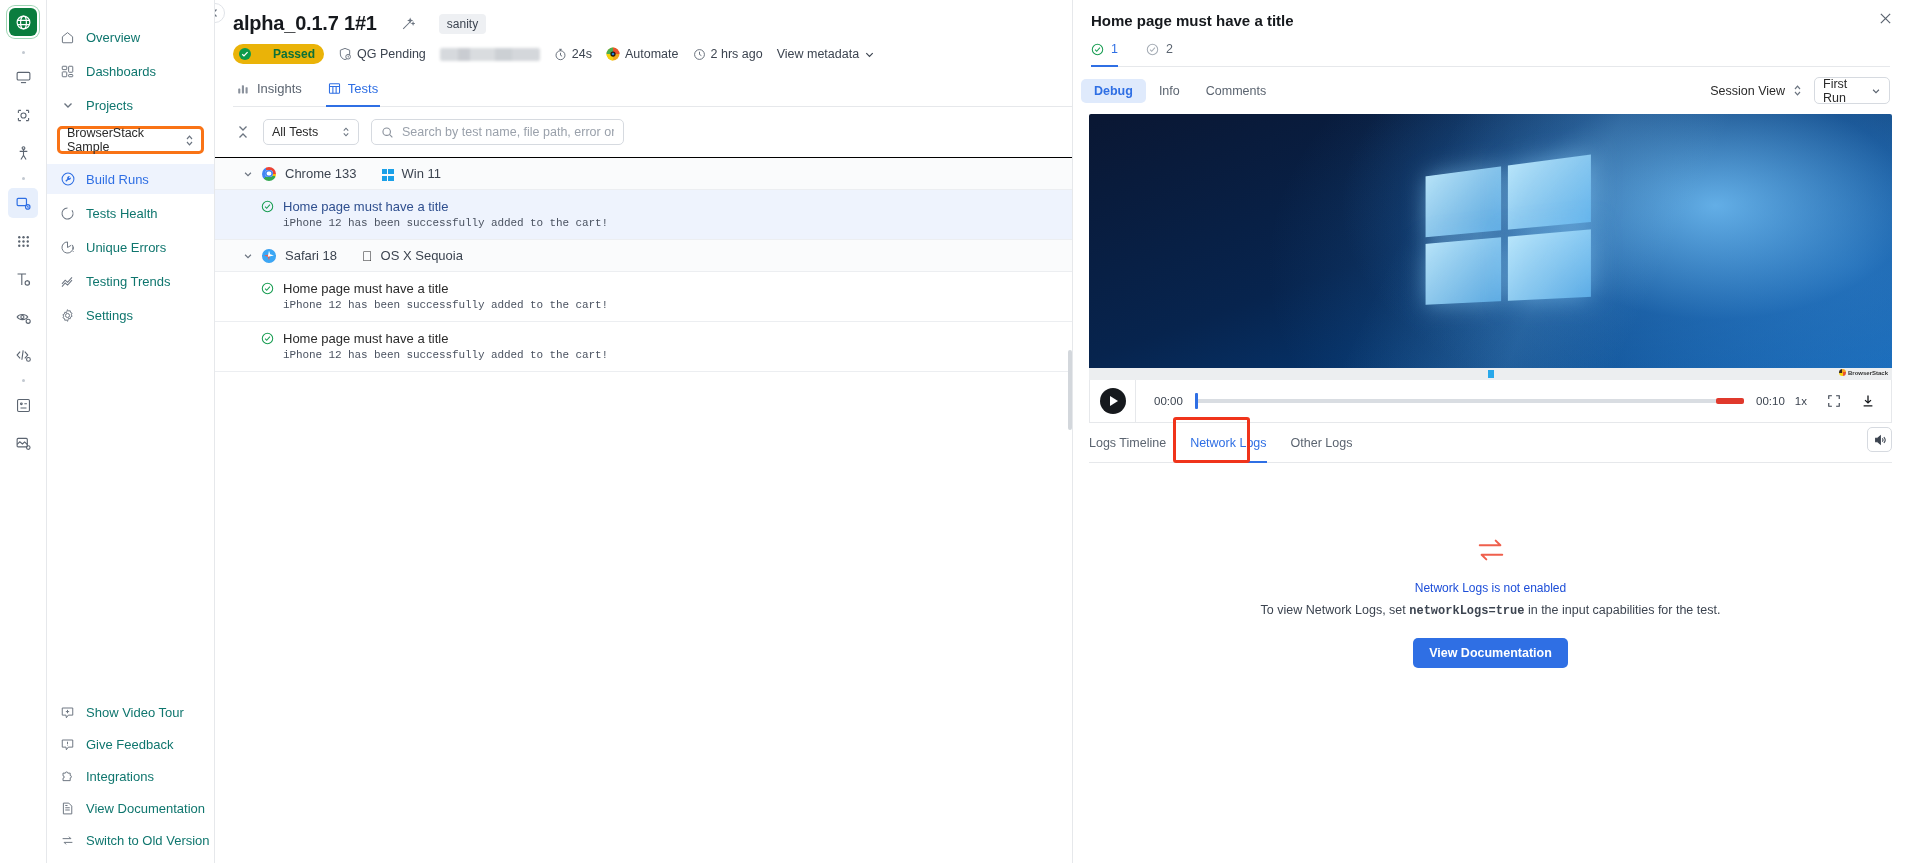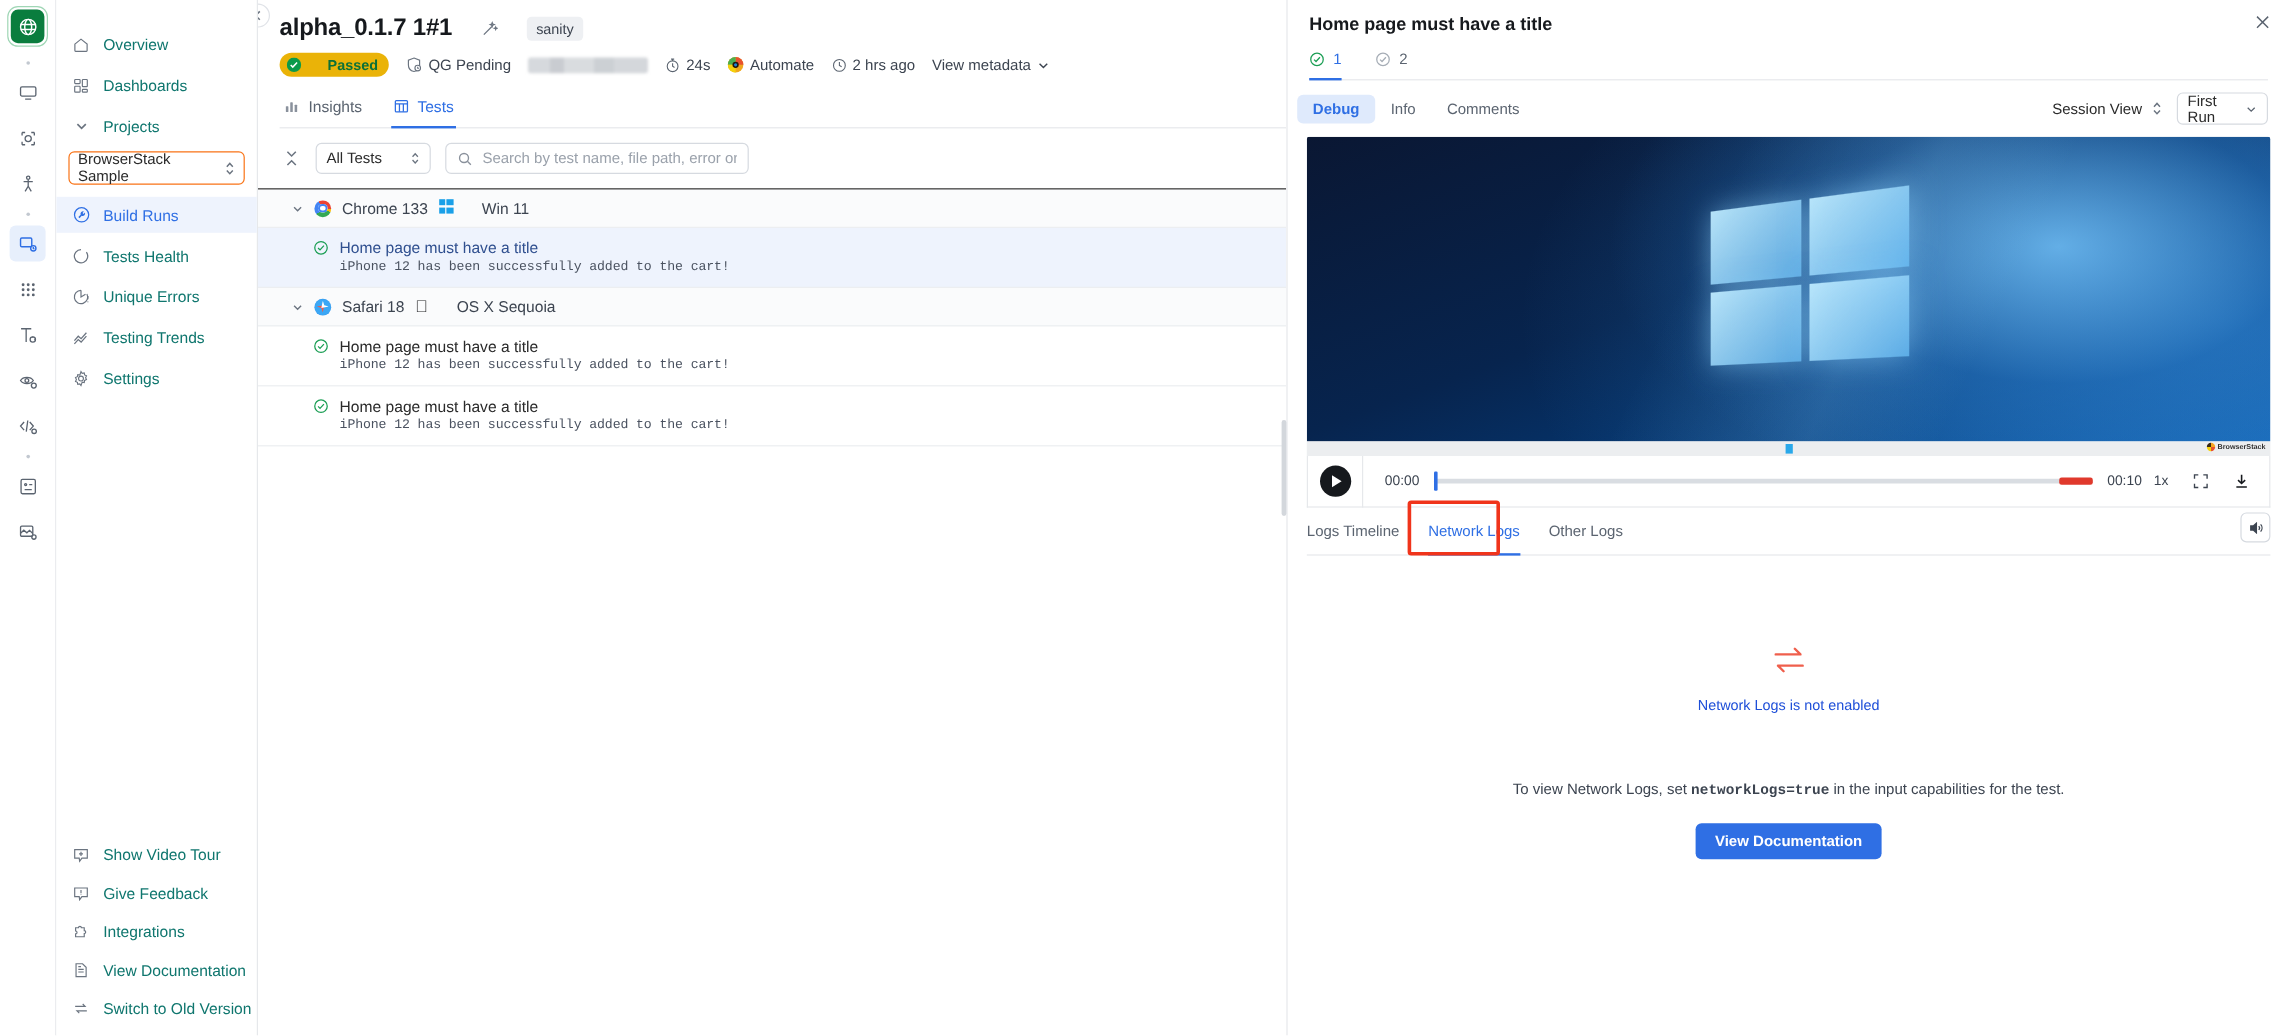--- a/index.html
+++ b/index.html
@@ -53,21 +53,21 @@
     display: flex; align-items: center; gap: 10px;
     height: 30px; padding: 0 12px; margin: 2px 0;
     color: #0f766e; font-size: 13px; white-space: nowrap;
   }
   .nav-item .ni { width: 17px; height: 17px; display:flex; align-items:center; justify-content:center; color:#6b7480; flex:0 0 17px;}
   .nav-item.active { background: #eef3fd; color: #2f6fe4; }
   .nav-item.active .ni { color: #2f6fe4; }
   .project-select {
     margin: 4px 10px 8px 10px;
     height: 28px;
-    border: 1px solid #f97316; border-radius: 5px;
+    border: 3px solid #f97316; border-radius: 5px;
     display: flex; align-items: center; justify-content: space-between;
     padding: 0 7px; font-size: 12.5px; color: #2a2a2a;
     background: #fff;
   }
   .nav-bottom { margin-top: auto; padding-bottom: 6px; }
 
   
   .main {
     flex: 1 1 auto; height: 863px; position: relative;
     background: #fff; overflow: hidden;
@@ -131,21 +131,21 @@
   .search-box input::placeholder { color: #9aa1ab; }
 
   
   .group-row {
     display: flex; align-items: center; gap: 9px;
     height: 32px; padding-left: 28px;
     background: #fafbfc; border-bottom: 1px solid #eceef1;
     font-size: 13px; color: #3c4450;
   }
   .chev { color: #6b7480; font-size: 10px; width: 10px; }
-  .os-pair { display: flex; align-items: flex-start; gap: 24px; margin-left: 0; }
+  .os-pair { display: flex; align-items: flex-end; gap: 8px; margin-left: 16px; }
   .test-row {
     padding: 9px 0 10px 0; border-bottom: 1px solid #eceef1;
     position: relative;
   }
   .test-row.selected { background: #eef3fd; }
   .test-row.selected::before {
     content:''; position:absolute; left:0; top:-1px; bottom:-1px; width:0;
   }
   .test-name {
     display: flex; align-items: center; gap: 9px;
@@ -304,21 +304,21 @@
     border: 1px solid #d6dae0; border-radius: 5px;
     display: flex; align-items: center; justify-content: center;
     color: #3c4450; margin-bottom: 6px;
   }
   .empty {
     flex: 1 1 auto; display: flex; flex-direction: column;
     align-items: center; padding-top: 72px;
   }
   .empty-icon { color: #f06a5a; margin-bottom: 16px; }
   .empty-title { font-size: 12px; font-weight: normal; color: #1d4ed8; margin-bottom: 8px; }
-  .empty-sub { font-size: 12.5px; color: #3c4450; margin-top: 48px; }
+  .empty-sub { font-size: 12.5px; color: #3c4450; }
   .empty-sub b { font-family: "Liberation Mono", monospace; font-size: 12px; }
   .doc-btn {
     margin-top: 20px; background: #2f6fe4; color: #fff;
     border-radius: 5px; padding: 8px 16px; font-size: 12.5px; font-weight: 600;
   }
   .vscroll {
     position: absolute; left: -5px; top: 350px; width: 4px; height: 80px;
     background: #d3d7dc; border-radius: 2px;
   }
   svg { display: block; }

